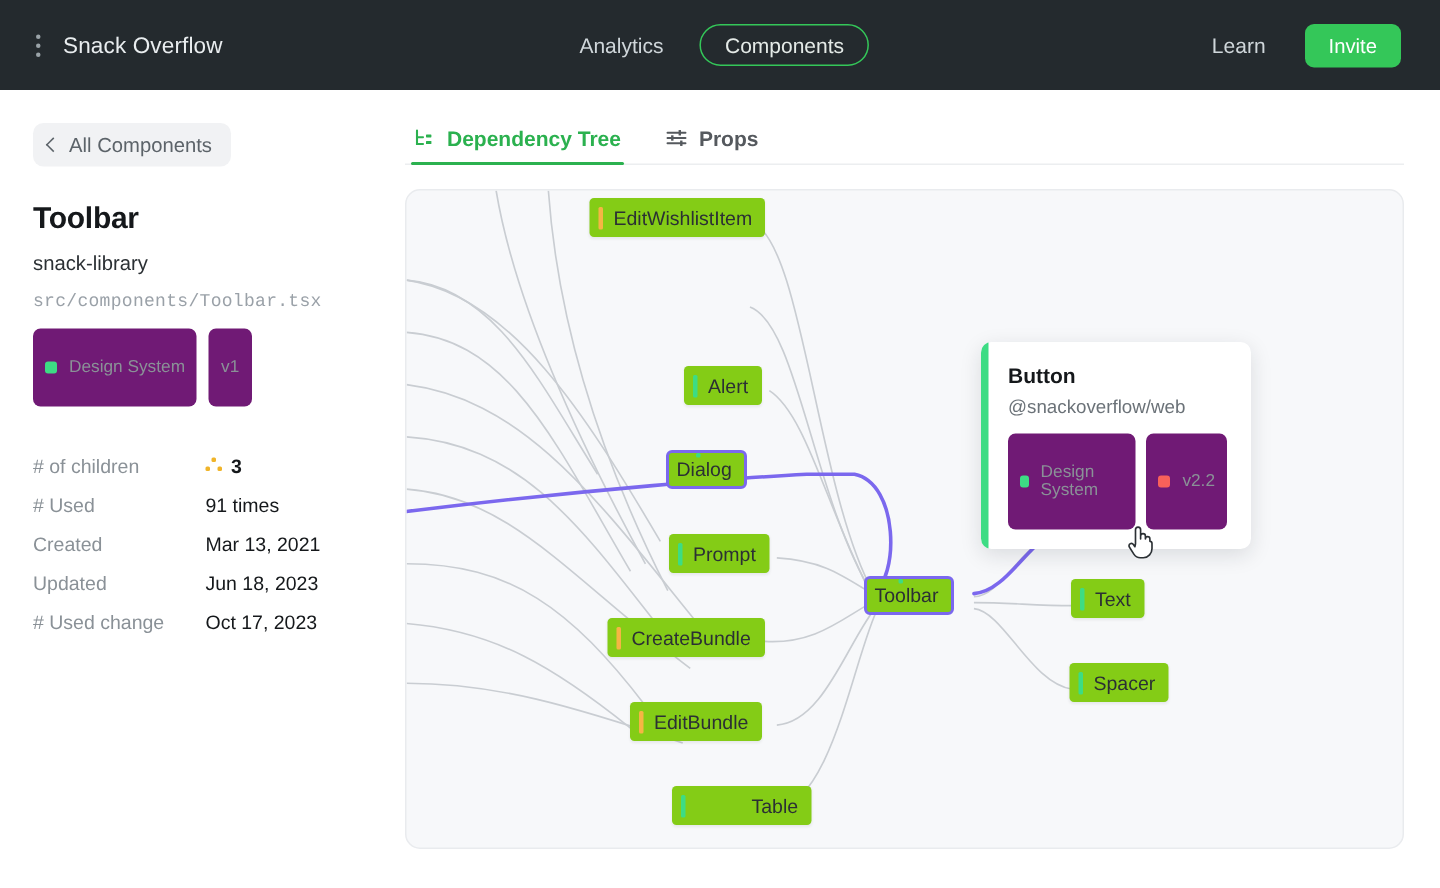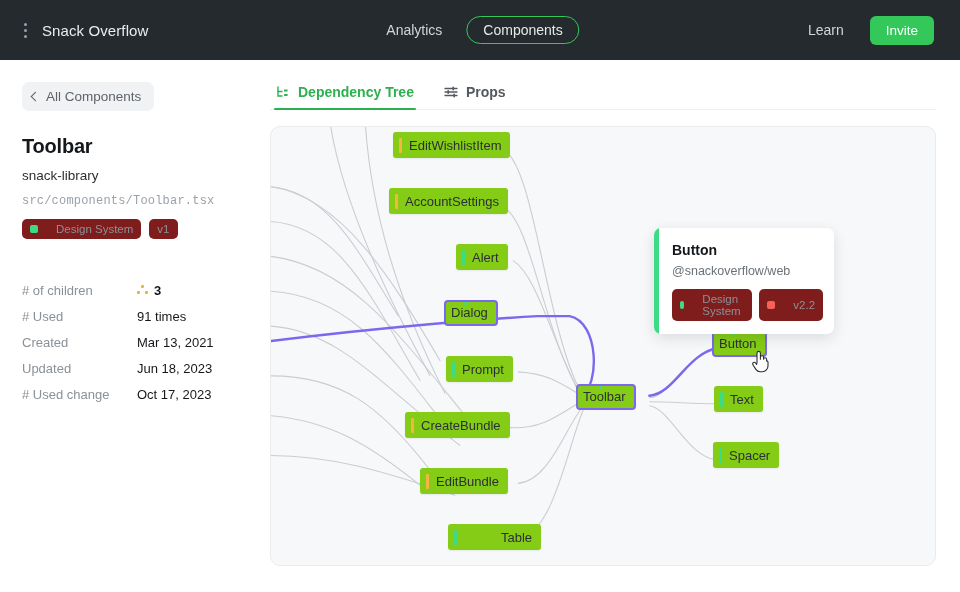--- a/index.html
+++ b/index.html
@@ -120,29 +120,29 @@
     font-family: "Liberation Mono", monospace;
     font-size: 12px;
     color: #9aa1a8;
     margin-top: 11px;
     letter-spacing: .2px;
   }
   .badge-row { display: flex; align-items: center; gap: 8px; margin-top: 11px; }
   .badge {
     display: inline-flex;
     align-items: center;
-    gap: 18px;
-    background: #7f1d1d;
+    gap: 8px;
+    background: #701a75;
     border-radius: 5px;
-    padding: 4px 8px;
+    padding: 20px 8px;
     font-size: 11.5px;
     color: #8a9197;
   }
   .dot { width: 8px; height: 8px; border-radius: 2px; display: inline-block; }
-  .meta-table { margin-top: 38px; }
+  .meta-table { margin-top: 26px; }
   .meta-row {
     display: flex;
     align-items: center;
     height: 26px;
     font-size: 13px;
   }
   .meta-key { width: 115px; color: #8a9197; flex: 0 0 115px; }
   .meta-val { color: #15181b; display: flex; align-items: center; gap: 6px; }
   .tree-mini { display: inline-block; width: 11px; height: 10px; position: relative; }
   .tree-mini i {
@@ -386,24 +386,20 @@
 
     </div>
 
   </div>
 </div>
 
 <div id="node-layer" style="position:absolute; inset:0; pointer-events:none;">
     <div class="node" style="left: 393px; top: 132px; pointer-events: auto;">
       <span class="bar" style="background: rgb(245, 181, 68);"></span>
       <span>EditWishlistItem</span>
-    </div>
-    <div class="node" style="left: 389px; top: 188px; pointer-events: auto;">
-      <span class="bar" style="background: rgb(245, 181, 68);"></span>
-      <span>AccountSettings</span>
     </div>
     <div class="node" style="left: 456px; top: 244px; pointer-events: auto;">
       <span class="bar" style="background: rgb(61, 220, 132);"></span>
       <span>Alert</span>
     </div>
     <div class="node sel" style="left: 444px; top: 300px; pointer-events: auto;">
       <span class="bar" style="background: rgb(61, 220, 132);"></span>
       <span>Dialog</span>
     </div>
     <div class="node" style="left: 446px; top: 356px; pointer-events: auto;">

